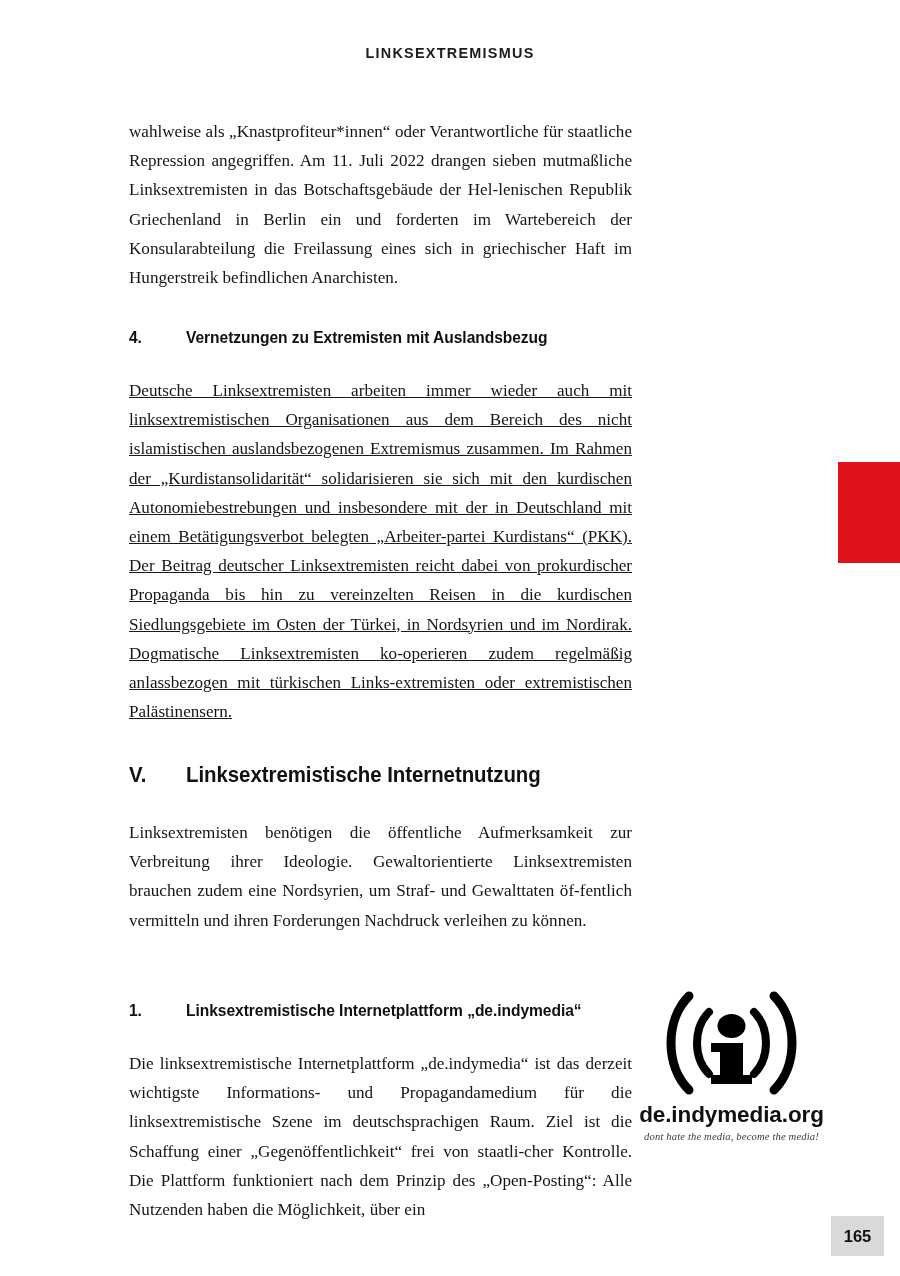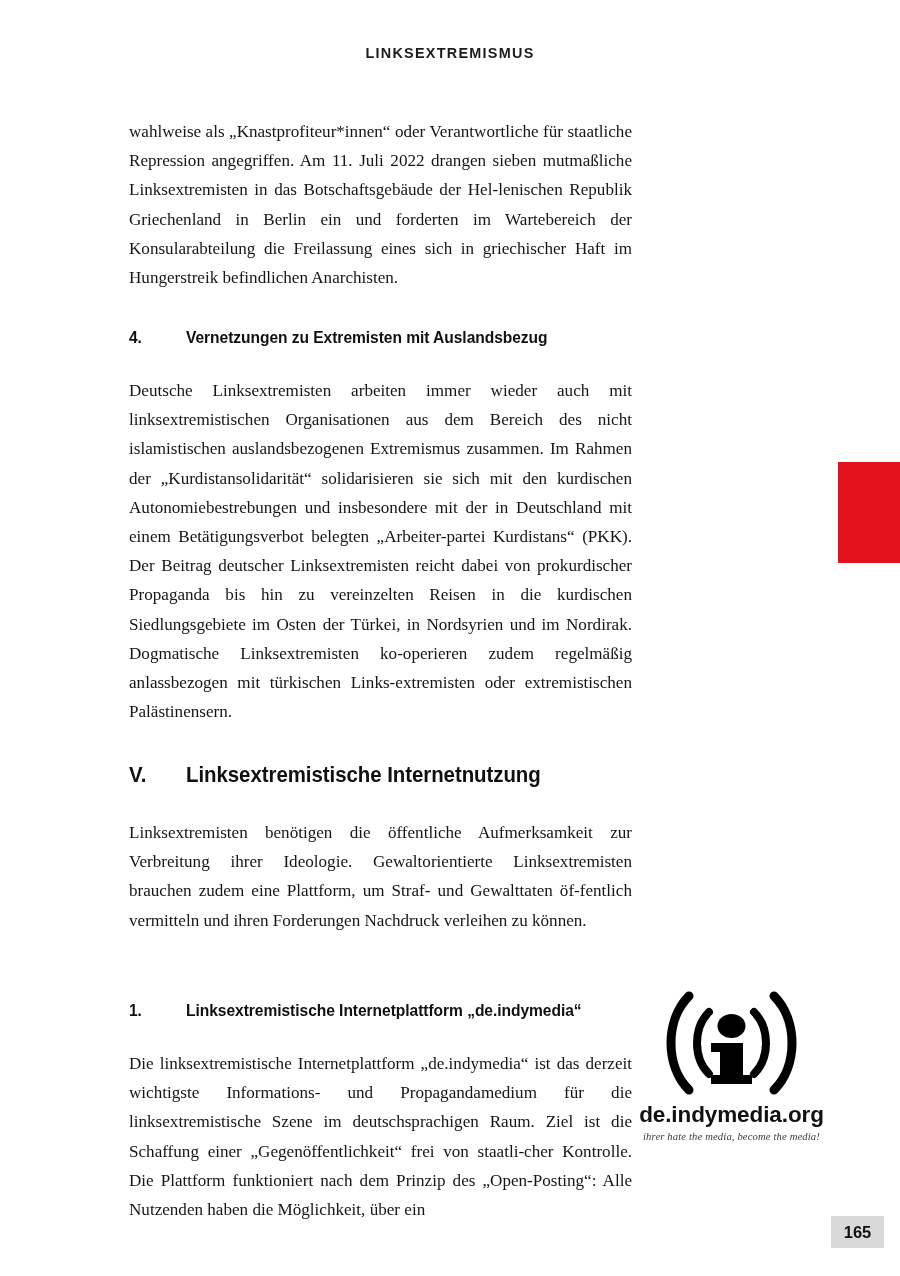--- a/index.html
+++ b/index.html
@@ -90,21 +90,21 @@
     height: 101px;
     background: #e1121c;
   }
 
   
   .page-number-box {
     position: absolute;
     left: 831px;
     top: 1216px;
     width: 53px;
-    height: 32px;
+    height: 40px;
     background: #d9d9d9;
     display: flex;
     align-items: center;
     justify-content: center;
   }
   .page-number-box span {
     font-family: "Liberation Sans", sans-serif;
     font-weight: bold;
     font-size: 16.5px;
     color: #111111;
@@ -158,33 +158,33 @@
       <p class="body-text">wahlweise als „Knastprofiteur*innen“ oder Verantwortliche für staatliche Repression angegriffen. Am 11. Juli 2022 drangen sieben mutmaßliche Linksextremisten in das Botschaftsgebäude der Hel-​lenischen Republik Griechenland in Berlin ein und forderten im Wartebereich der Konsularabteilung die Freilassung eines sich in griechischer Haft im Hungerstreik befindlichen Anarchisten.</p>
     </div>
 
     <div class="blk" style="top:328px;">
       <div class="heading level-sub">
         <span class="num">4.</span>
         <span class="title">Vernetzungen zu Extremisten mit Auslandsbezug</span>
       </div>
     </div>
 
-    <div class="blk" style="top:376px;">
+    <div class="blk" style="top:376px;text-decoration:underline;">
       <p class="body-text">Deutsche Linksextremisten arbeiten immer wieder auch mit linksextremistischen Organisationen aus dem Bereich des nicht islamistischen auslandsbezogenen Extremismus zusammen. Im Rahmen der „Kurdistansolidarität“ solidarisieren sie sich mit den kurdischen Autonomiebestrebungen und insbesondere mit der in Deutschland mit einem Betätigungsverbot belegten „Arbeiter-​partei Kurdistans“ (PKK). Der Beitrag deutscher Linksextremisten reicht dabei von prokurdischer Propaganda bis hin zu vereinzelten Reisen in die kurdischen Siedlungsgebiete im Osten der Türkei, in Nordsyrien und im Nordirak. Dogmatische Linksextremisten ko-​operieren zudem regelmäßig anlassbezogen mit türkischen Links-​extremisten oder extremistischen Palästinensern.</p>
     </div>
 
     <div class="blk" style="top:763px;">
       <div class="heading level-main">
         <span class="num">V.</span>
         <span class="title">Linksextremistische Internetnutzung</span>
       </div>
     </div>
 
     <div class="blk" style="top:818px;">
-      <p class="body-text">Linksextremisten benötigen die öffentliche Aufmerksamkeit zur Verbreitung ihrer Ideologie. Gewaltorientierte Linksextremisten brauchen zudem eine Plattform, um Straf- und Gewalttaten öf-​fentlich vermitteln und ihren Forderungen Nachdruck verleihen zu können.</p>
+      <p class="body-text">Linksextremisten benötigen die öffentliche Aufmerksamkeit zur Verbreitung ihrer Ideologie. Gewaltorientierte Linksextremisten brauchen zudem eine Nordsyrien, um Straf- und Gewalttaten öf-​fentlich vermitteln und ihren Forderungen Nachdruck verleihen zu können.</p>
     </div>
 
     <div class="blk" style="top:1001px;">
       <div class="heading level-sub">
         <span class="num">1.</span>
         <span class="title">Linksextremistische Internetplattform „de.indymedia“</span>
       </div>
     </div>
 
     <div class="blk" style="top:1049px;">
@@ -206,20 +206,20 @@
         <path d="M125 10 C 149 34, 149 80, 125 104" stroke-width="9"></path>
       </g>
       <g fill="#000000">
 
         <ellipse cx="82.5" cy="40" rx="14" ry="12"></ellipse>
 
         <path d="M71 57 h23 v32 h9 v9 H62 v-9 h9 V66 h-9 v-9 z"></path>
       </g>
     </svg>
     <div class="logo-wordmark">de.indymedia.org</div>
-    <div class="logo-tagline">ihrer hate the media, become the media!</div>
+    <div class="logo-tagline">dont hate the media, become the media!</div>
   </div>
 
   <div class="page-number-box">
     <span>165</span>
   </div>
 
 </div>
 
 </body></html>

